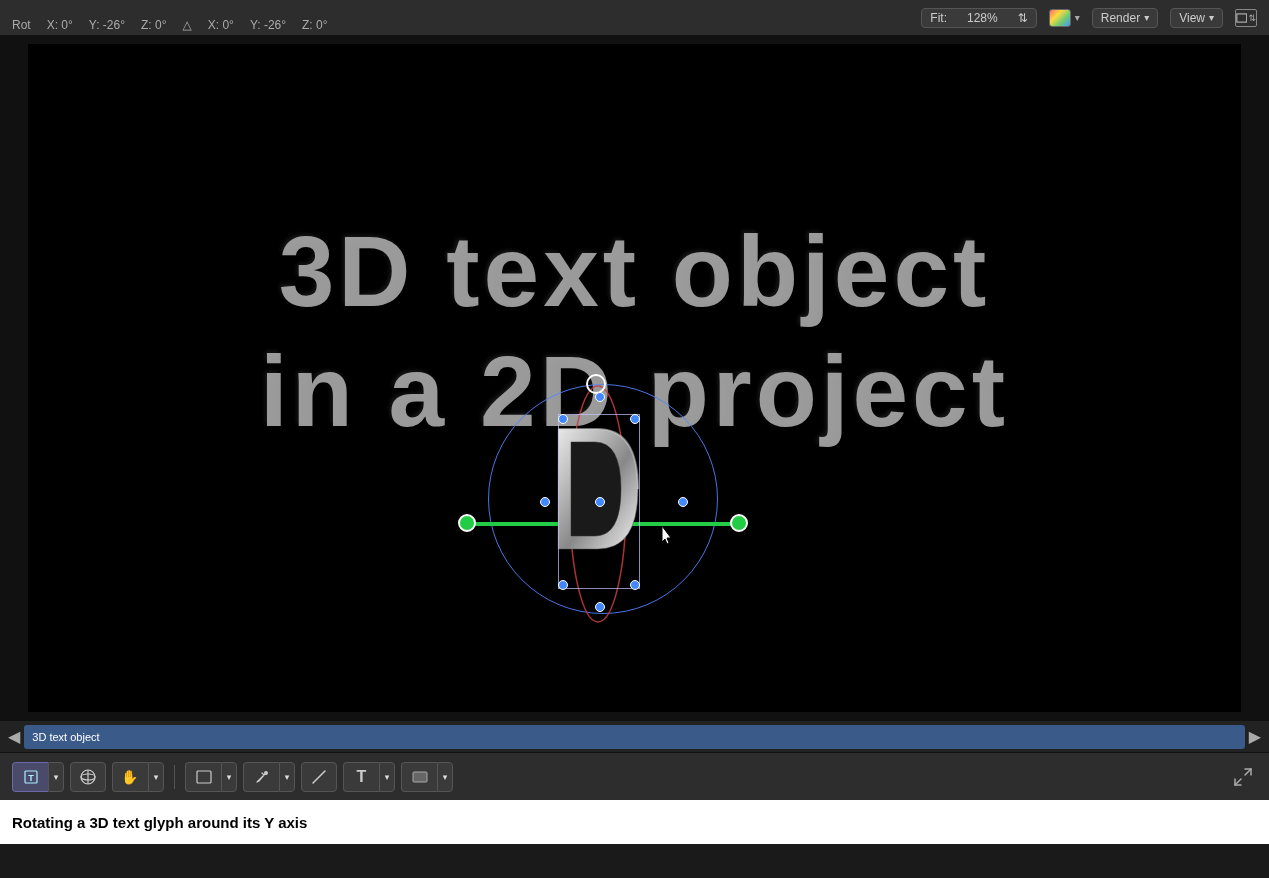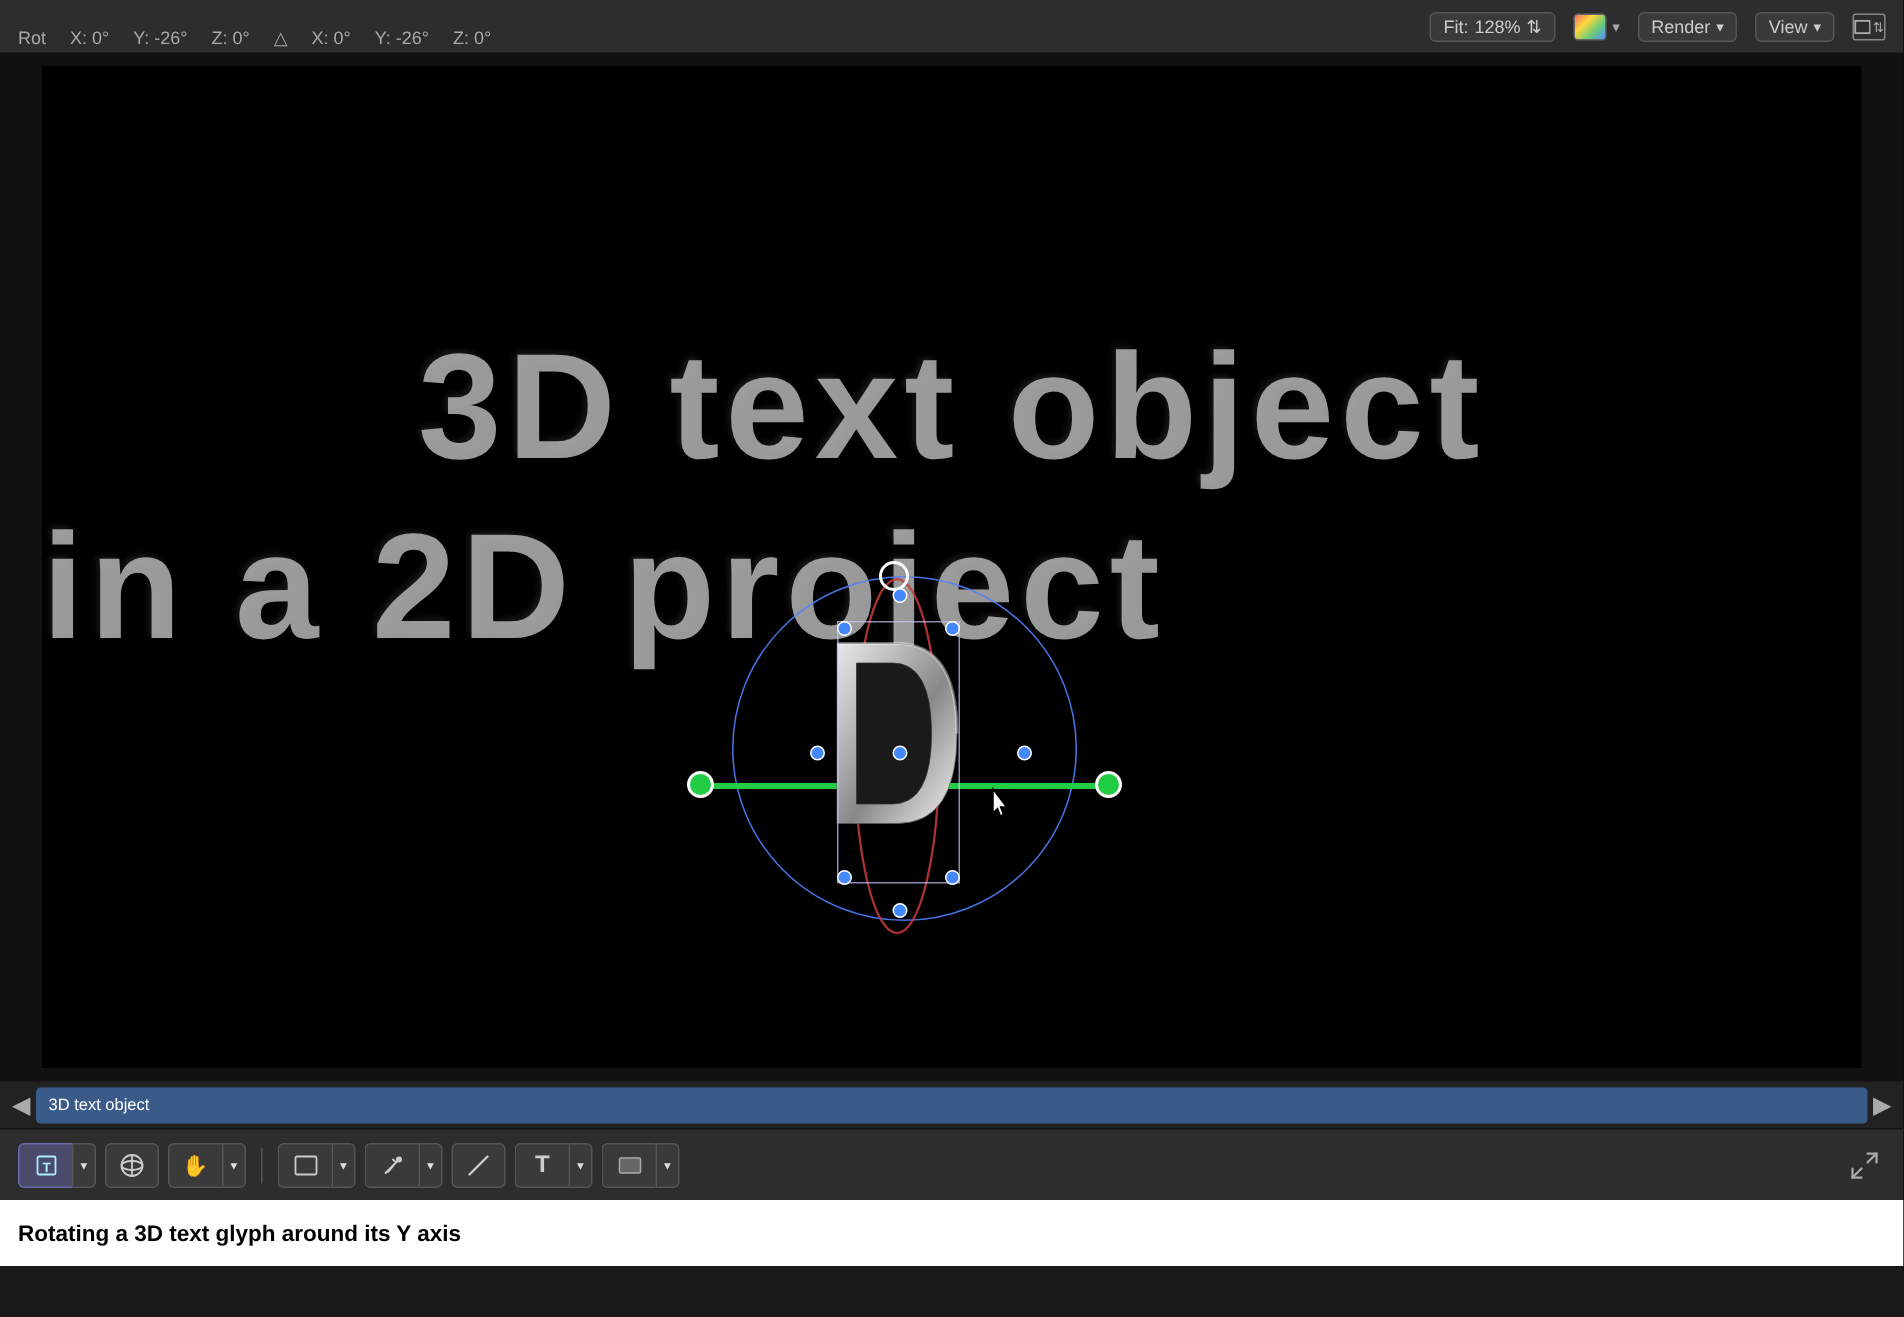--- a/index.html
+++ b/index.html
@@ -37,21 +37,21 @@
     .fit-btn {
       font-size: 12px;
       color: #ccc;
       background: #3a3a3a;
       border: 1px solid #555;
       border-radius: 4px;
       padding: 2px 8px;
       cursor: pointer;
       display: flex;
       align-items: center;
-      gap: 4px;
+      gap: 20px;
     }
     .color-swatch {
       width: 22px;
       height: 18px;
       border-radius: 3px;
       background: linear-gradient(135deg, #ff6b6b, #ffd93d, #6bcb77, #4d96ff);
       border: 1px solid #666;
     }
     .dropdown-btn {
       font-size: 12px;
@@ -102,21 +102,21 @@
       font-weight: bold;
       color: rgba(180, 180, 180, 0.85);
       text-shadow: 4px 4px 8px rgba(0,0,0,0.7), -2px -2px 4px rgba(255,255,255,0.1);
       letter-spacing: 4px;
     }
     .viewer-text-line2 {
       position: absolute;
       top: 290px;
       left: 0;
       right: 0;
-      text-align: left;
+      text-align: center;
       font-size: 100px;
       font-weight: bold;
       color: rgba(180, 180, 180, 0.85);
       text-shadow: 4px 4px 8px rgba(0,0,0,0.7), -2px -2px 4px rgba(255,255,255,0.1);
       letter-spacing: 4px;
     }
 
     
     #glyph-container {
       position: absolute;

